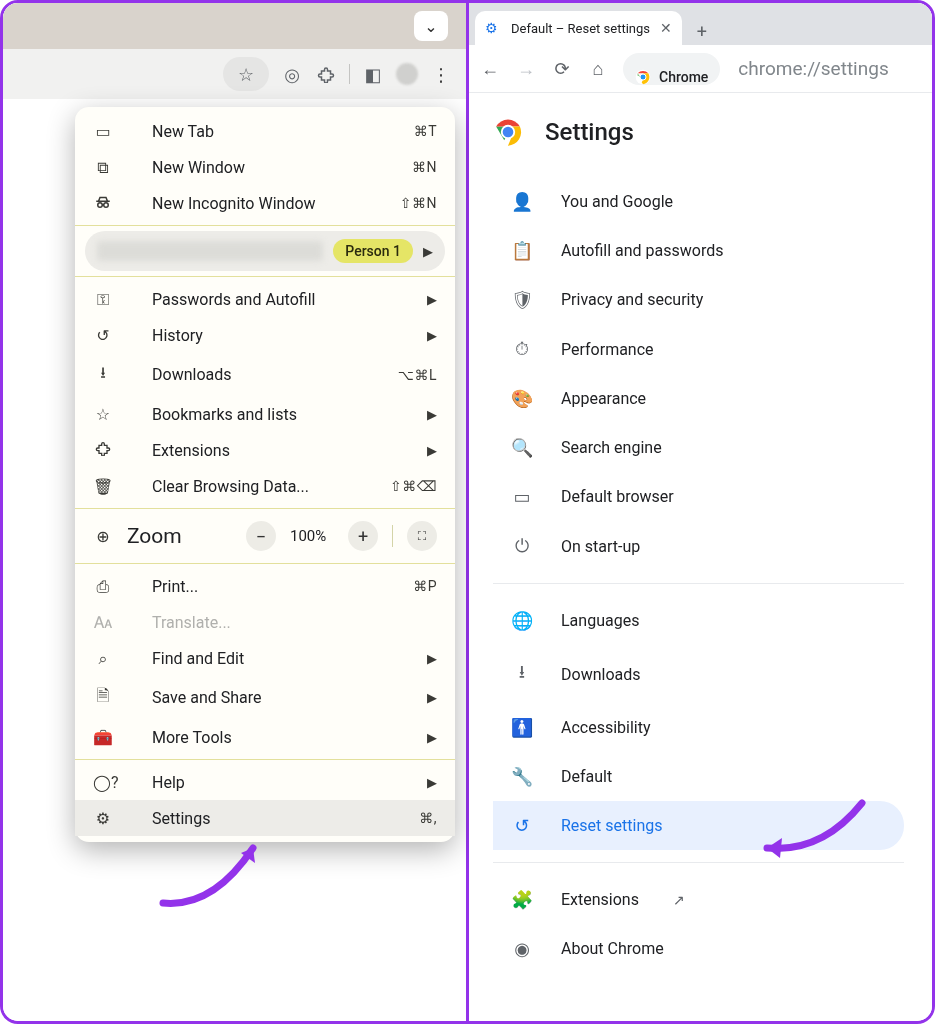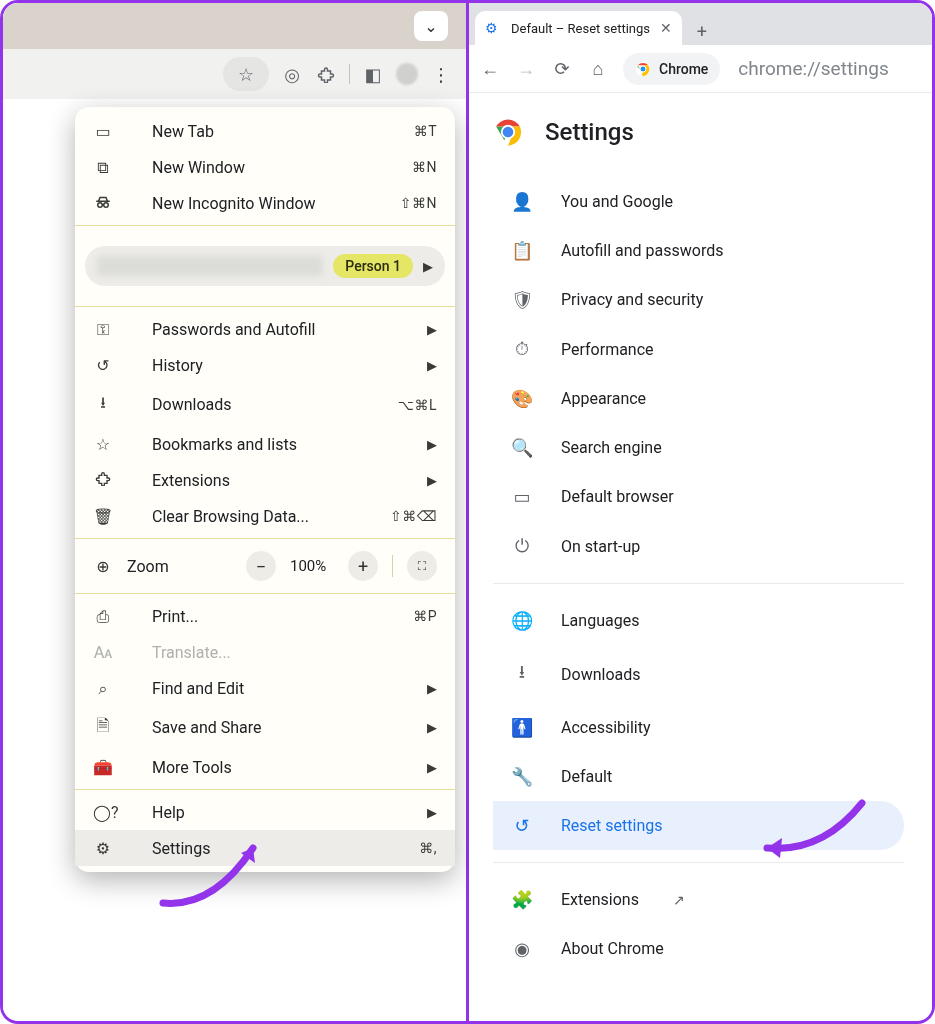--- a/index.html
+++ b/index.html
@@ -20,43 +20,43 @@
 
   .menu-card { position: absolute; left: 72px; top: 104px; width: 380px; background: #fffef9; border-radius: 14px; box-shadow: 0 8px 28px rgba(0,0,0,0.3); padding: 6px 0; }
   .menu-item { display: flex; align-items: center; padding: 8px 18px; font-size: 16px; color: #202124; gap: 18px; cursor: pointer; position: relative; min-height: 36px; }
   .menu-item.hovered { background: #edece8; }
   .menu-item.disabled { color: #b0b0ad; }
   .menu-icon { width: 20px; text-align: center; color: #3a3a36; font-size: 16px; flex-shrink: 0; }
   .menu-label { flex: 1; margin-left: 21px; }
   .menu-shortcut { font-size: 14px; color: #3a3a36; letter-spacing: 0.5px; }
   .menu-chevron { color: #3a3a36; font-size: 13px; }
   .menu-hr { height: 1px; background: #c7c23f; margin: 4px 0; opacity: 0.5; }
-  .person-row { display: flex; align-items: center; padding: 8px 12px; margin: 20px 10px; border-radius: 22px; background: #edece8; gap: 10px; }
+  .person-row { display: flex; align-items: center; padding: 8px 12px; margin: 5px 10px; border-radius: 22px; background: #edece8; gap: 10px; }
   .person-blur { flex: 1; height: 20px; background: #dcdcd8; border-radius: 4px; filter: blur(3px); }
   .person-chip { background: #e5e566; color: #2b2b0e; padding: 4px 12px; border-radius: 14px; font-size: 14px; font-weight: 500; }
   .zoom-row { display: flex; align-items: center; padding: 8px 18px; gap: 14px; }
-  .zoom-label { flex: 1; font-size: 16px; color: #202124; }
+  .zoom-label { flex: 1; font-size: 21px; color: #202124; }
   .zoom-icon { width: 20px; text-align: center; color: #3a3a36; }
   .zoom-btn { width: 30px; height: 30px; border-radius: 50%; background: #edece6; display: flex; align-items: center; justify-content: center; font-size: 18px; color: #333; }
   .zoom-val { font-size: 15px; color: #202124; min-width: 44px; text-align: left; }
   .zoom-sep { width: 1px; height: 22px; background: #d4d4a8; }
 
   .arrow-left { position: absolute; left: 150px; top: 830px; width: 120px; height: 80px; pointer-events: none; }
 
   
   .right-tabbar { height: 42px; background: #dfe1e5; display: flex; align-items: flex-end; padding-left: 6px; gap: 6px; }
   .tab { background: #fff; border-radius: 10px 10px 0 0; height: 34px; display: flex; align-items: center; padding: 0 10px; gap: 10px; font-size: 13px; color: #202124; max-width: 280px; }
   .tab-icon { width: 16px; height: 16px; color: #1a73e8; font-size: 14px; }
   .tab-title { flex: 1; white-space: nowrap; overflow: hidden; }
   .tab-close { font-size: 14px; color: #5f6368; }
   .newtab { width: 28px; height: 28px; display: flex; align-items: center; justify-content: center; color: #5f6368; font-size: 18px; }
   .right-nav { height: 48px; background: #fff; border-bottom: 1px solid #e8eaed; display: flex; align-items: center; padding: 0 10px; gap: 14px; }
   .nav-icon { width: 22px; height: 22px; display: flex; align-items: center; justify-content: center; color: #5f6368; font-size: 18px; }
   .nav-icon.disabled { color: #bdc1c6; }
-  .addr-chip { background: #f1f3f4; border-radius: 18px; height: 32px; display: flex; align-items: center; padding: 0 12px; gap: 8px; font-size: 14px; font-weight: 500; color: #202124; }
+  .addr-chip { background: #f1f3f4; border-radius: 18px; height: 32px; display: flex; align-items: flex-end; padding: 0 12px; gap: 8px; font-size: 14px; font-weight: 500; color: #202124; }
   .addr-chip svg, .addr-chip .chrome-dot { width: 16px; height: 16px; }
   .addr-text { font-size: 19px; color: #80868b; margin-left: 4px; }
 
   .settings-body { padding: 24px 0 0 24px; }
   .settings-hdr { display: flex; align-items: center; gap: 22px; margin-bottom: 30px; }
   .chrome-logo { width: 30px; height: 30px; }
   .settings-title { font-size: 24px; font-weight: 500; color: #202124; }
   .settings-list { }
   .set-item { display: flex; align-items: center; gap: 28px; padding: 14px 18px; font-size: 16px; color: #202124; border-radius: 0 24px 24px 0; margin-right: 28px; cursor: pointer; }
   .set-item .s-icon { width: 22px; text-align: center; color: #5f6368; font-size: 18px; }

